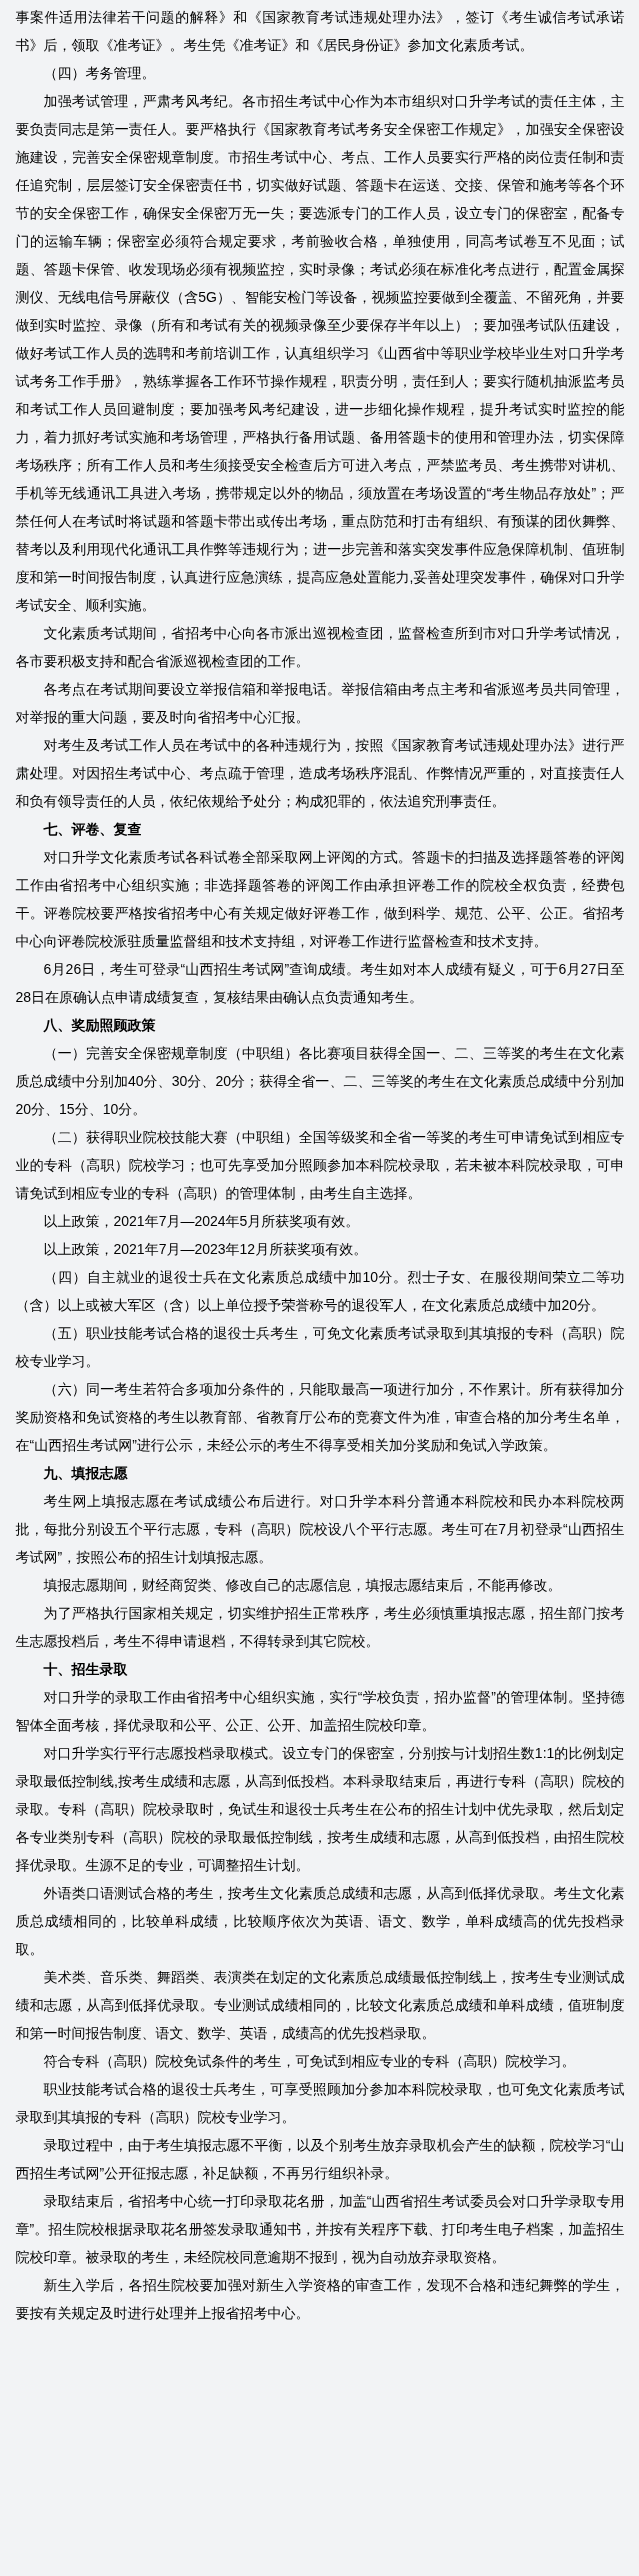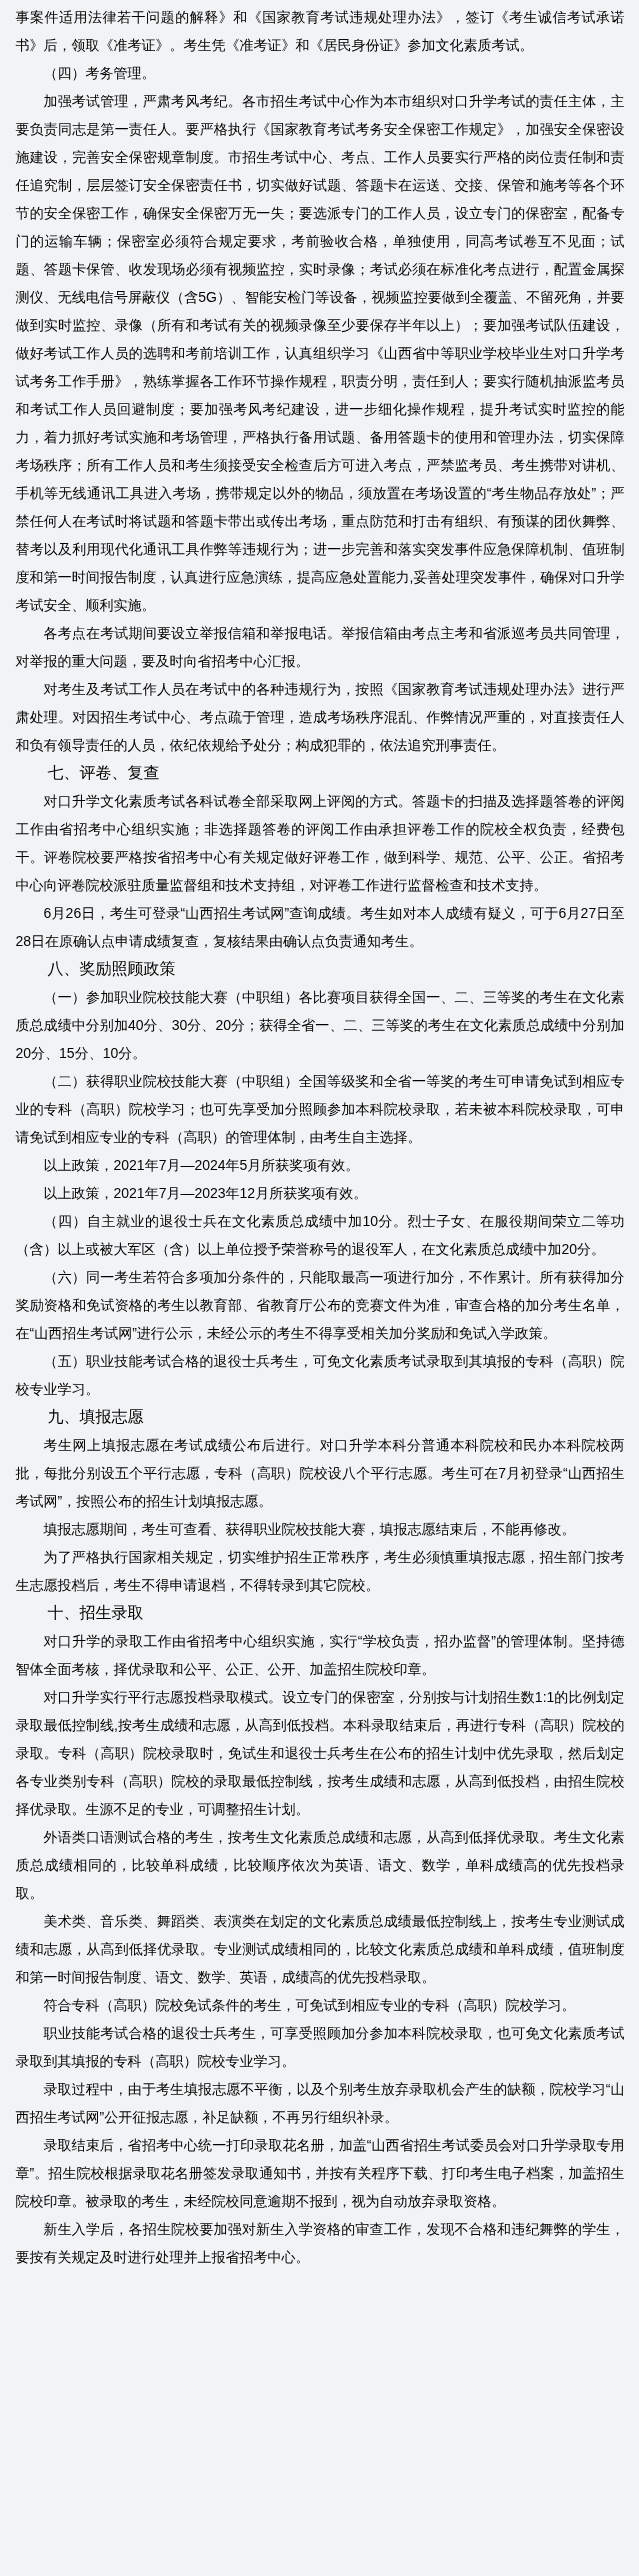--- a/index.html
+++ b/index.html
@@ -24,50 +24,51 @@
     padding: 0;
     text-indent: 2em;
     font-weight: 400;
   }
   .para.cont {
     text-indent: 0;
   }
   .heading {
     margin: 0;
     padding: 0;
-    font-size: 16px;
+    font-size: 14px;
     line-height: 28px;
     text-indent: 2em;
-    font-weight: 400;
+    font-weight: 700;
   }
 </style>
 </head>
 <body>
 
 <div class="page" style="background: rgb(242, 243, 245); color: rgb(0, 0, 0);">
   <div class="doc-body">
     <p class="para cont">事案件适用法律若干问题的解释》和《国家教育考试违规处理办法》，签订《考生诚信考试承诺书》后，领取《准考证》。考生凭《准考证》和《居民身份证》参加文化素质考试。</p>
     <p class="para">（四）考务管理。</p>
     <p class="para">加强考试管理，严肃考风考纪。各市招生考试中心作为本市组织对口升学考试的责任主体，主要负责同志是第一责任人。要严格执行《国家教育考试考务安全保密工作规定》，加强安全保密设施建设，完善安全保密规章制度。市招生考试中心、考点、工作人员要实行严格的岗位责任制和责任追究制，层层签订安全保密责任书，切实做好试题、答题卡在运送、交接、保管和施考等各个环节的安全保密工作，确保安全保密万无一失；要选派专门的工作人员，设立专门的保密室，配备专门的运输车辆；保密室必须符合规定要求，考前验收合格，单独使用，同高考试卷互不见面；试题、答题卡保管、收发现场必须有视频监控，实时录像；考试必须在标准化考点进行，配置金属探测仪、无线电信号屏蔽仪（含5G）、智能安检门等设备，视频监控要做到全覆盖、不留死角，并要做到实时监控、录像（所有和考试有关的视频录像至少要保存半年以上）；要加强考试队伍建设，做好考试工作人员的选聘和考前培训工作，认真组织学习《山西省中等职业学校毕业生对口升学考试考务工作手册》，熟练掌握各工作环节操作规程，职责分明，责任到人；要实行随机抽派监考员和考试工作人员回避制度；要加强考风考纪建设，进一步细化操作规程，提升考试实时监控的能力，着力抓好考试实施和考场管理，严格执行备用试题、备用答题卡的使用和管理办法，切实保障考场秩序；所有工作人员和考生须接受安全检查后方可进入考点，严禁监考员、考生携带对讲机、手机等无线通讯工具进入考场，携带规定以外的物品，须放置在考场设置的“考生物品存放处”；严禁任何人在考试时将试题和答题卡带出或传出考场，重点防范和打击有组织、有预谋的团伙舞弊、替考以及利用现代化通讯工具作弊等违规行为；进一步完善和落实突发事件应急保障机制、值班制度和第一时间报告制度，认真进行应急演练，提高应急处置能力,妥善处理突发事件，确保对口升学考试安全、顺利实施。</p>
+    <p class="para">文化素质考试期间，省招考中心向各市派出巡视检查团，监督检查所到市对口升学考试情况，各市要积极支持和配合省派巡视检查团的工作。</p>
     <p class="para">各考点在考试期间要设立举报信箱和举报电话。举报信箱由考点主考和省派巡考员共同管理，对举报的重大问题，要及时向省招考中心汇报。</p>
     <p class="para">对考生及考试工作人员在考试中的各种违规行为，按照《国家教育考试违规处理办法》进行严肃处理。对因招生考试中心、考点疏于管理，造成考场秩序混乱、作弊情况严重的，对直接责任人和负有领导责任的人员，依纪依规给予处分；构成犯罪的，依法追究刑事责任。</p>
     <h2 class="heading">七、评卷、复查</h2>
     <p class="para">对口升学文化素质考试各科试卷全部采取网上评阅的方式。答题卡的扫描及选择题答卷的评阅工作由省招考中心组织实施；非选择题答卷的评阅工作由承担评卷工作的院校全权负责，经费包干。评卷院校要严格按省招考中心有关规定做好评卷工作，做到科学、规范、公平、公正。省招考中心向评卷院校派驻质量监督组和技术支持组，对评卷工作进行监督检查和技术支持。</p>
     <p class="para">6月26日，考生可登录“山西招生考试网”查询成绩。考生如对本人成绩有疑义，可于6月27日至28日在原确认点申请成绩复查，复核结果由确认点负责通知考生。</p>
     <h2 class="heading">八、奖励照顾政策</h2>
-    <p class="para">（一）参加职业院校技能大赛（中职组）各比赛项目获得全国一、二、三等奖的考生在文化素质总成绩中分别加40分、30分、20分；获得全省一、二、三等奖的考生在文化素质总成绩中分别加20分、15分、10分。</p>
+    <p class="para">（一）完善安全保密规章制度（中职组）各比赛项目获得全国一、二、三等奖的考生在文化素质总成绩中分别加40分、30分、20分；获得全省一、二、三等奖的考生在文化素质总成绩中分别加20分、15分、10分。</p>
     <p class="para">（二）获得职业院校技能大赛（中职组）全国等级奖和全省一等奖的考生可申请免试到相应专业的专科（高职）院校学习；也可先享受加分照顾参加本科院校录取，若未被本科院校录取，可申请免试到相应专业的专科（高职）的管理体制，由考生自主选择。</p>
     <p class="para">以上政策，2021年7月—2024年5月所获奖项有效。</p>
     <p class="para">以上政策，2021年7月—2023年12月所获奖项有效。</p>
     <p class="para">（四）自主就业的退役士兵在文化素质总成绩中加10分。烈士子女、在服役期间荣立二等功（含）以上或被大军区（含）以上单位授予荣誉称号的退役军人，在文化素质总成绩中加20分。</p>
+    <p class="para">（五）职业技能考试合格的退役士兵考生，可免文化素质考试录取到其填报的专科（高职）院校专业学习。</p>
     <p class="para">（六）同一考生若符合多项加分条件的，只能取最高一项进行加分，不作累计。所有获得加分奖励资格和免试资格的考生以教育部、省教育厅公布的竞赛文件为准，审查合格的加分考生名单，在“山西招生考试网”进行公示，未经公示的考生不得享受相关加分奖励和免试入学政策。</p>
-    <p class="para">（五）职业技能考试合格的退役士兵考生，可免文化素质考试录取到其填报的专科（高职）院校专业学习。</p>
     <h2 class="heading">九、填报志愿</h2>
     <p class="para">考生网上填报志愿在考试成绩公布后进行。对口升学本科分普通本科院校和民办本科院校两批，每批分别设五个平行志愿，专科（高职）院校设八个平行志愿。考生可在7月初登录“山西招生考试网”，按照公布的招生计划填报志愿。</p>
-    <p class="para">填报志愿期间，考生可查看、获得职业院校技能大赛，填报志愿结束后，不能再修改。</p>
+    <p class="para">填报志愿期间，财经商贸类、修改自己的志愿信息，填报志愿结束后，不能再修改。</p>
     <p class="para">为了严格执行国家相关规定，切实维护招生正常秩序，考生必须慎重填报志愿，招生部门按考生志愿投档后，考生不得申请退档，不得转录到其它院校。</p>
     <h2 class="heading">十、招生录取</h2>
     <p class="para">对口升学的录取工作由省招考中心组织实施，实行“学校负责，招办监督”的管理体制。坚持德智体全面考核，择优录取和公平、公正、公开、加盖招生院校印章。</p>
     <p class="para">对口升学实行平行志愿投档录取模式。设立专门的保密室，分别按与计划招生数1:1的比例划定录取最低控制线,按考生成绩和志愿，从高到低投档。本科录取结束后，再进行专科（高职）院校的录取。专科（高职）院校录取时，免试生和退役士兵考生在公布的招生计划中优先录取，然后划定各专业类别专科（高职）院校的录取最低控制线，按考生成绩和志愿，从高到低投档，由招生院校择优录取。生源不足的专业，可调整招生计划。</p>
     <p class="para">外语类口语测试合格的考生，按考生文化素质总成绩和志愿，从高到低择优录取。考生文化素质总成绩相同的，比较单科成绩，比较顺序依次为英语、语文、数学，单科成绩高的优先投档录取。</p>
     <p class="para">美术类、音乐类、舞蹈类、表演类在划定的文化素质总成绩最低控制线上，按考生专业测试成绩和志愿，从高到低择优录取。专业测试成绩相同的，比较文化素质总成绩和单科成绩，值班制度和第一时间报告制度、语文、数学、英语，成绩高的优先投档录取。</p>
     <p class="para">符合专科（高职）院校免试条件的考生，可免试到相应专业的专科（高职）院校学习。</p>
     <p class="para">职业技能考试合格的退役士兵考生，可享受照顾加分参加本科院校录取，也可免文化素质考试录取到其填报的专科（高职）院校专业学习。</p>
     <p class="para">录取过程中，由于考生填报志愿不平衡，以及个别考生放弃录取机会产生的缺额，院校学习“山西招生考试网”公开征报志愿，补足缺额，不再另行组织补录。</p>
     <p class="para">录取结束后，省招考中心统一打印录取花名册，加盖“山西省招生考试委员会对口升学录取专用章”。招生院校根据录取花名册签发录取通知书，并按有关程序下载、打印考生电子档案，加盖招生院校印章。被录取的考生，未经院校同意逾期不报到，视为自动放弃录取资格。</p>

